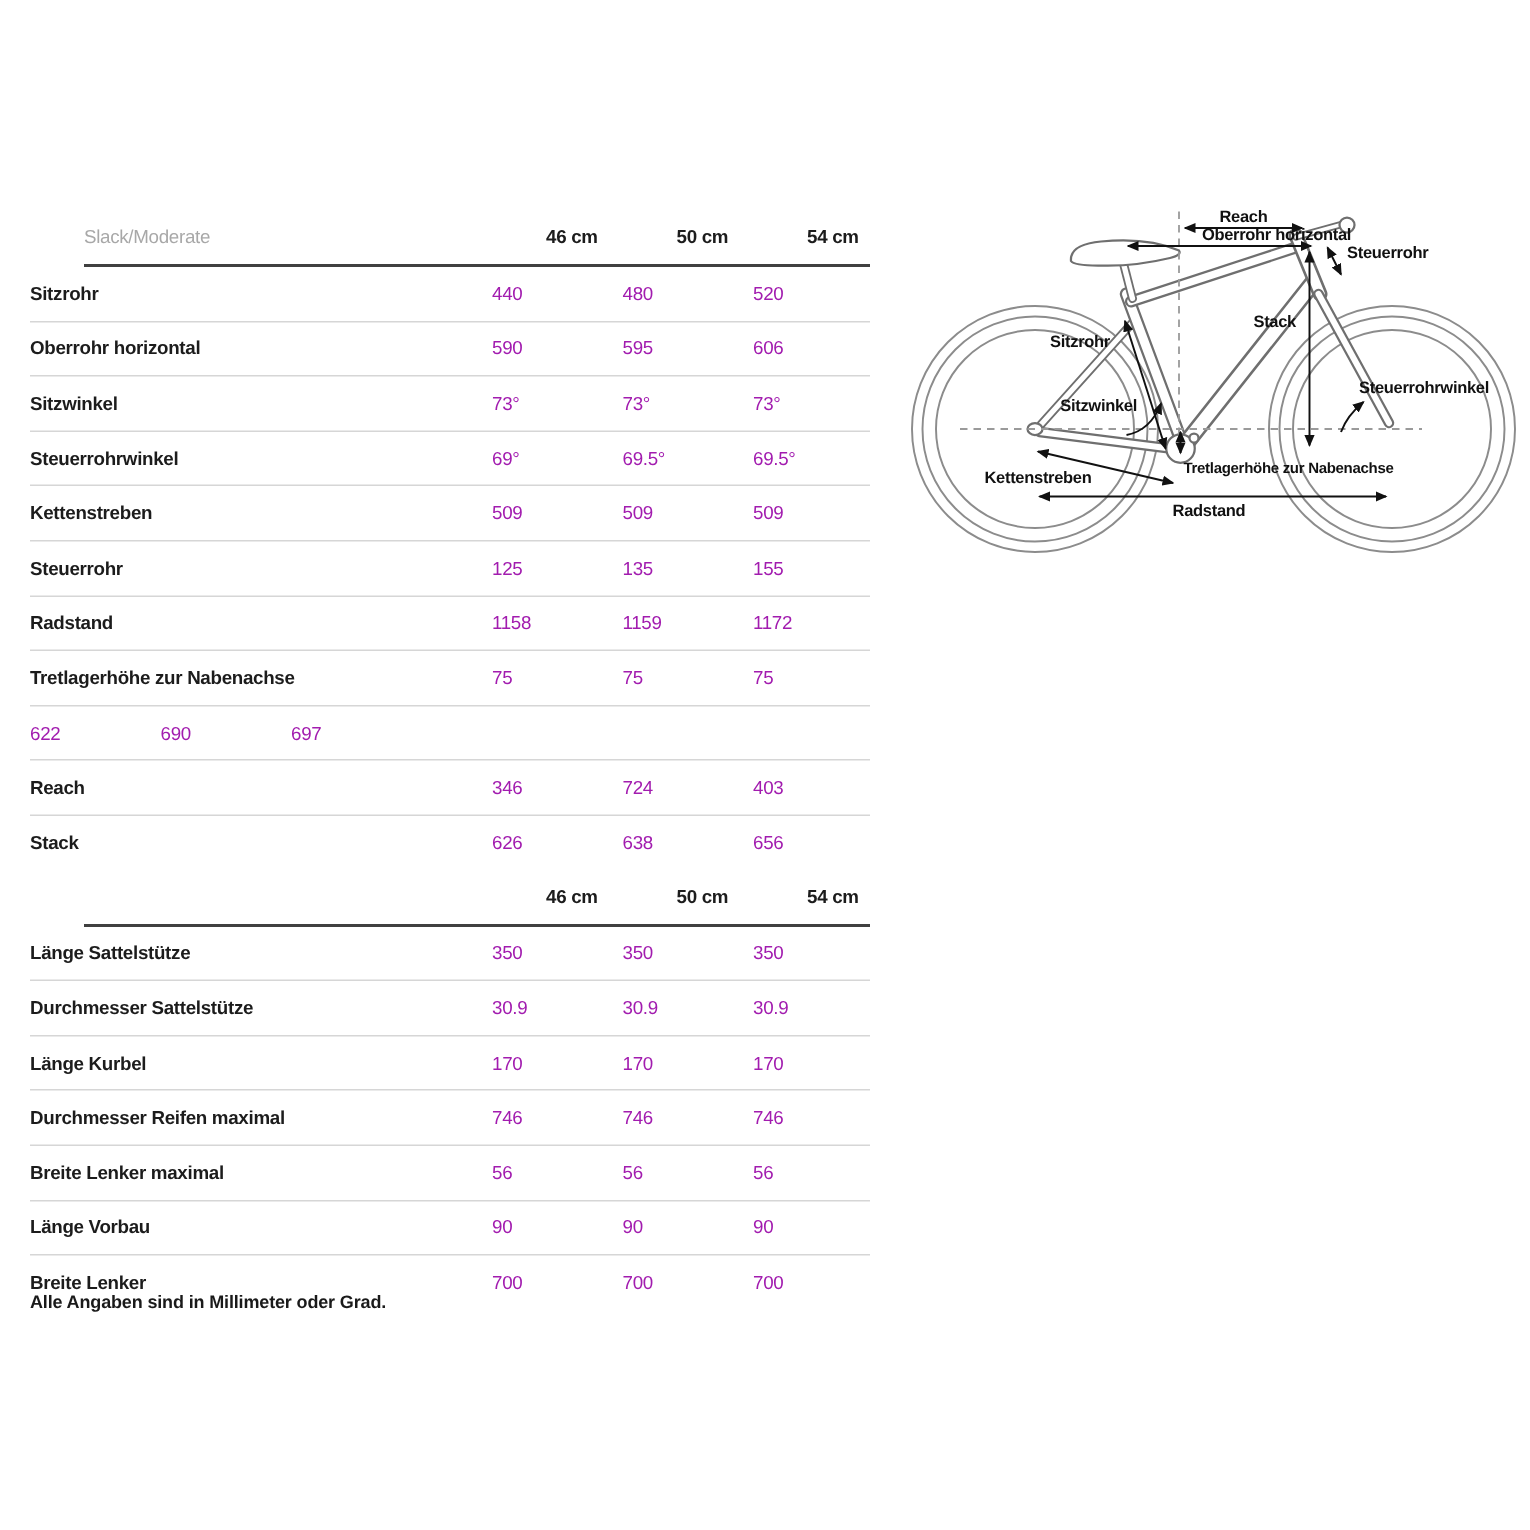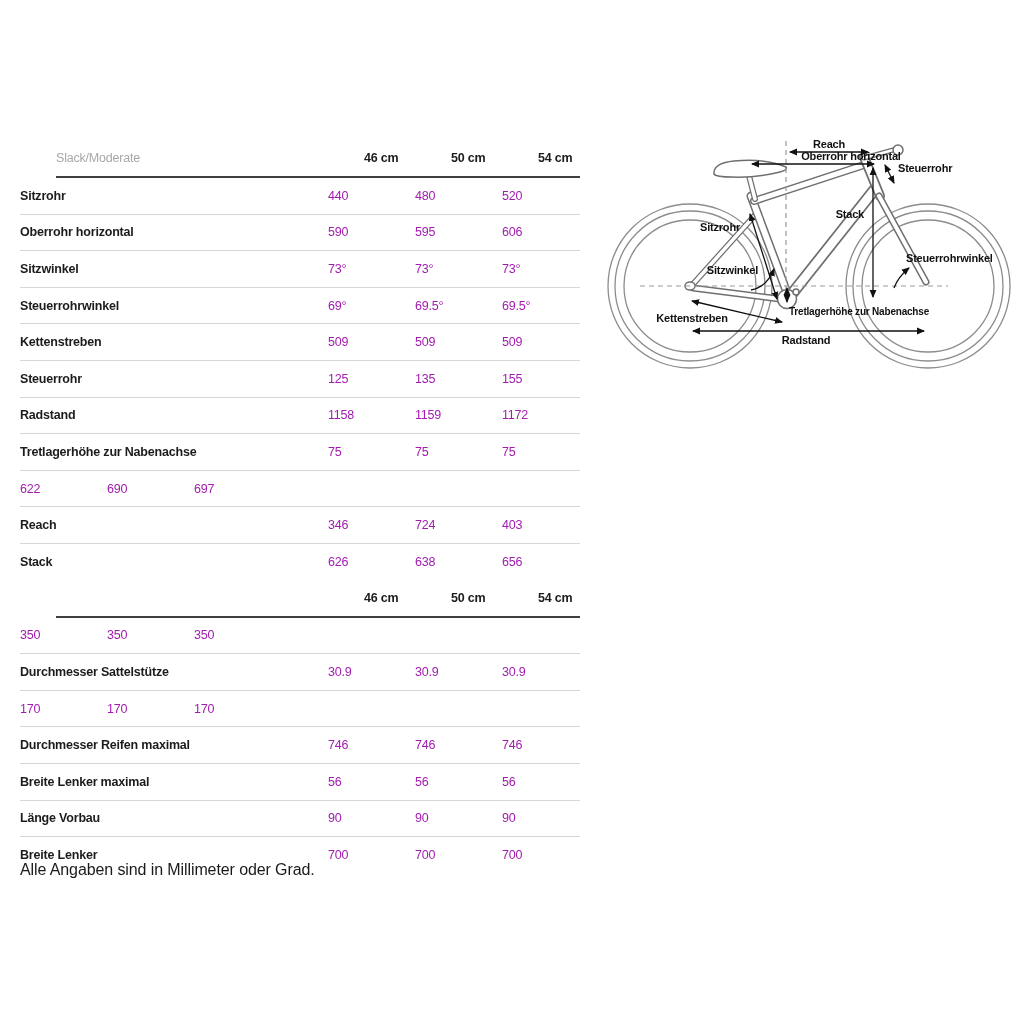--- a/index.html
+++ b/index.html
@@ -10,21 +10,21 @@
   
   .tables{position:absolute;left:20px;top:140px;width:560px;}
   .t-row{display:flex;align-items:center;height:35.6px;border-bottom:1px solid #d6d6d6;}
   .t-row.header{height:36px;border-bottom:2px solid #404040;margin-left:36px;}
   .rows-group .t-row:last-child{border-bottom:none;}
   .c-label{flex:0 0 308px;font-weight:bold;font-size:12.5px;letter-spacing:-0.2px;color:#1c1c1c;}
   .c-val{flex:0 0 87px;font-size:12.5px;letter-spacing:-0.2px;color:#a21caf;flex-shrink:0;}
   .header .c-val{font-weight:bold;color:#1c1c1c;}
   .type-label{font-weight:normal;color:#a8a8a8;}
 
-  .footnote{position:absolute;left:20px;top:861px;font-size:16px;letter-spacing:-0.1px;color:#1a1a1a;}
+  .footnote{position:absolute;left:20px;top:861px;font-size:12px;letter-spacing:-0.1px;color:#1a1a1a;font-weight:bold;}
 
   
   .diagram{position:absolute;left:600px;top:128px;width:420px;height:250px;}
   .wheel{fill:none;stroke:#8c8c8c;stroke-width:1.3px;}
   .tube-o{fill:none;stroke:#6f6f6f;stroke-linecap:round;}
   .tube-i{fill:none;stroke:#ffffff;stroke-linecap:round;}
   .part{fill:#ffffff;stroke:#6f6f6f;stroke-width:1.5px;}
   .dash{fill:none;stroke:#9a9a9a;stroke-width:1.2px;stroke-dasharray:5 4;}
   .arrow{fill:none;stroke:#111;stroke-width:1.3px;marker-start:url(#arr);marker-end:url(#arr);}
   .arc{fill:none;stroke:#111;stroke-width:1.3px;marker-end:url(#arr);}
@@ -126,33 +126,35 @@
 
     <section>
       <div class="t-row header">
         <div class="c-label"></div>
         <div class="c-val">46 cm</div>
         <div class="c-val">50 cm</div>
         <div class="c-val">54 cm</div>
       </div>
       <div class="rows-group" id="comp-rows">
   <div class="t-row">
+    <div class="c-label">Länge Sattelstütze</div>
     <div class="c-val">350</div>
     <div class="c-val">350</div>
     <div class="c-val">350</div>
   </div>
 
   <div class="t-row">
     <div class="c-label">Durchmesser Sattelstütze</div>
     <div class="c-val">30.9</div>
     <div class="c-val">30.9</div>
     <div class="c-val">30.9</div>
   </div>
 
   <div class="t-row">
+    <div class="c-label">Länge Kurbel</div>
     <div class="c-val">170</div>
     <div class="c-val">170</div>
     <div class="c-val">170</div>
   </div>
 
   <div class="t-row">
     <div class="c-label">Durchmesser Reifen maximal</div>
     <div class="c-val">746</div>
     <div class="c-val">746</div>
     <div class="c-val">746</div>

